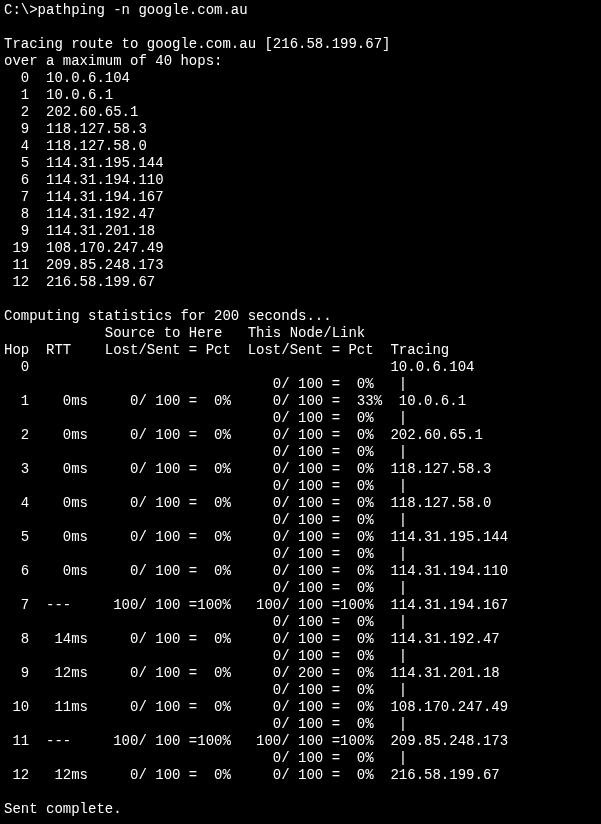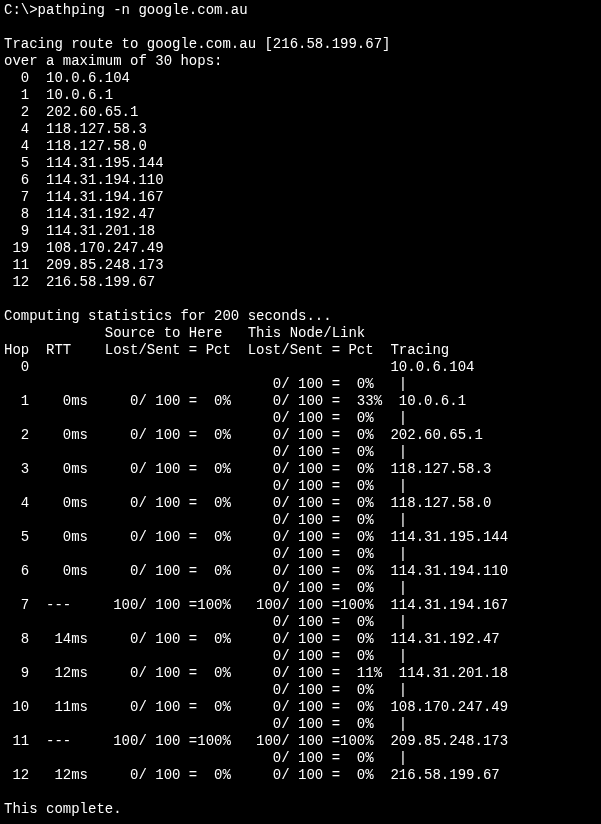--- a/index.html
+++ b/index.html
@@ -17,25 +17,25 @@
     padding: 2px 4px;
     white-space: pre;
   }
 </style>
 </head>
 <body>
 
 <div id="terminal"><span>C:\&gt;</span><span>pathping -n google.com.au</span>
 <span></span>
 <span>Tracing route to google.com.au [216.58.199.67]</span>
-<span>over a maximum of 30 hops:</span>
+<span>over a maximum of 40 hops:</span>
 <span>  0  10.0.6.104</span>
 <span>  1  10.0.6.1</span>
 <span>  2  202.60.65.1</span>
-<span>  4  118.127.58.3</span>
+<span>  9  118.127.58.3</span>
 <span>  4  118.127.58.0</span>
 <span>  5  114.31.195.144</span>
 <span>  6  114.31.194.110</span>
 <span>  7  114.31.194.167</span>
 <span>  8  114.31.192.47</span>
 <span>  9  114.31.201.18</span>
 <span> 19  108.170.247.49</span>
 <span> 11  209.85.248.173</span>
 <span> 12  216.58.199.67</span>
 <span></span>
@@ -53,23 +53,23 @@
 <span>  4    0ms     0/ 100 =  0%     0/ 100 =  0%  118.127.58.0</span>
 <span>                                0/ 100 =  0%   |</span>
 <span>  5    0ms     0/ 100 =  0%     0/ 100 =  0%  114.31.195.144</span>
 <span>                                0/ 100 =  0%   |</span>
 <span>  6    0ms     0/ 100 =  0%     0/ 100 =  0%  114.31.194.110</span>
 <span>                                0/ 100 =  0%   |</span>
 <span>  7  ---     100/ 100 =100%   100/ 100 =100%  114.31.194.167</span>
 <span>                                0/ 100 =  0%   |</span>
 <span>  8   14ms     0/ 100 =  0%     0/ 100 =  0%  114.31.192.47</span>
 <span>                                0/ 100 =  0%   |</span>
-<span>  9   12ms     0/ 100 =  0%     0/ 100 =  11%  114.31.201.18</span>
+<span>  9   12ms     0/ 100 =  0%     0/ 200 =  0%  114.31.201.18</span>
 <span>                                0/ 100 =  0%   |</span>
 <span> 10   11ms     0/ 100 =  0%     0/ 100 =  0%  108.170.247.49</span>
 <span>                                0/ 100 =  0%   |</span>
 <span> 11  ---     100/ 100 =100%   100/ 100 =100%  209.85.248.173</span>
 <span>                                0/ 100 =  0%   |</span>
 <span> 12   12ms     0/ 100 =  0%     0/ 100 =  0%  216.58.199.67</span>
 <span></span>
-<span>This complete.</span>
+<span>Sent complete.</span>
 <span></span>
 </div>
 
 </body></html>

